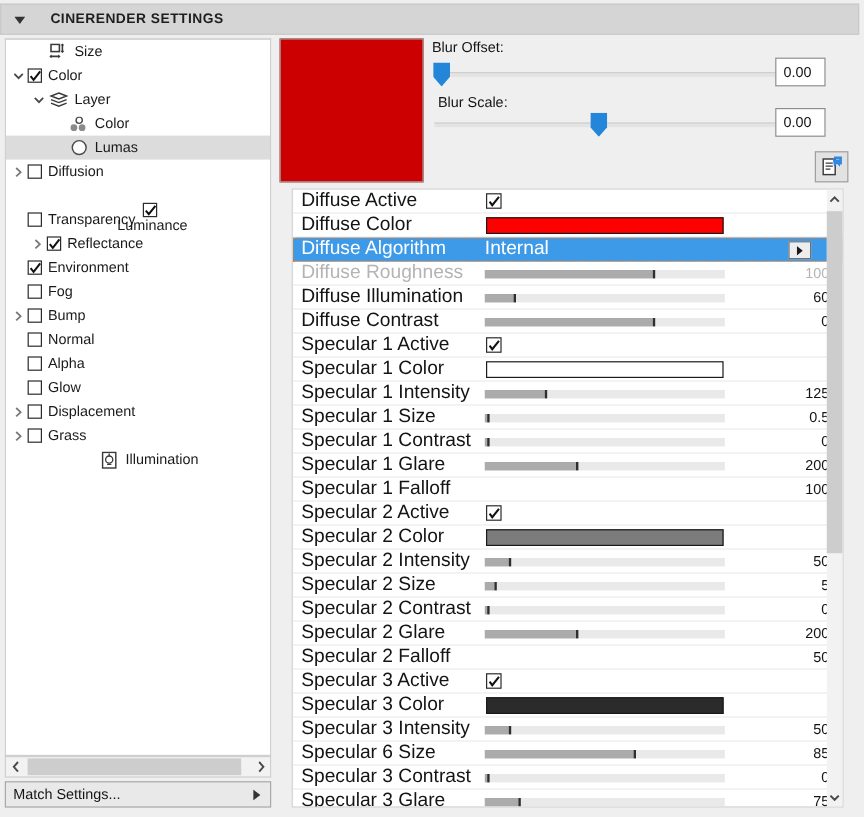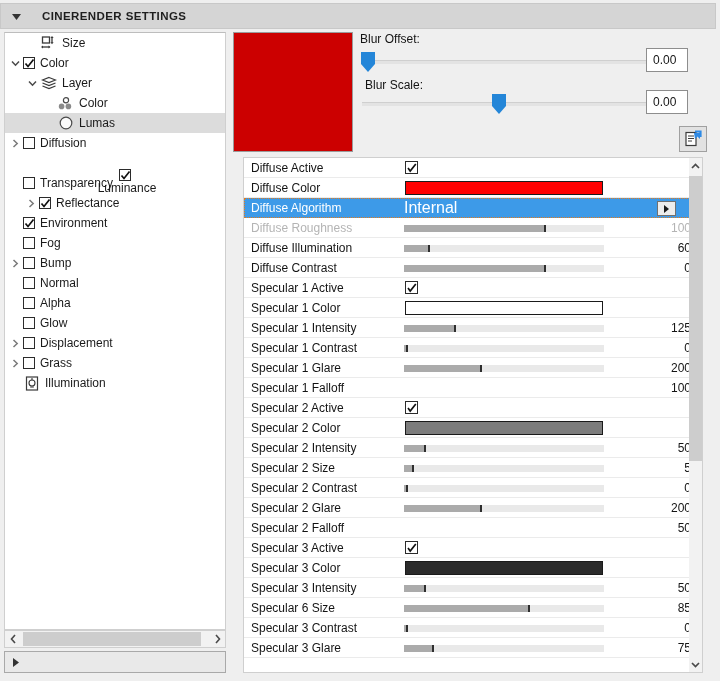--- a/index.html
+++ b/index.html
@@ -109,21 +109,21 @@
   .prow{
     position:relative;height:20px;box-sizing:border-box;
     border-bottom:1px solid #ebebeb;display:flex;align-items:center;
   }
   .prow.sel{background:#3d9ae8;border-bottom:none;outline:1px dotted #e07b20;outline-offset:-1px;}
   .prow.sel .pname{color:#ffffff;}
   .prow.dim .pname{color:#b4b4b4;}
   .prow.dim .pval{color:#b4b4b4;}
   .pname{
     position:absolute;left:7px;top:0;height:20px;line-height:20px;
-    font-size:12px;color:#141414;white-space:nowrap;
+    font-size:16px;color:#141414;white-space:nowrap;
   }
   .pcheck{
     position:absolute;left:161px;top:3px;width:13px;height:13px;
     border:1px solid #2b2b2b;background:#fff;box-sizing:border-box;
   }
   .pcheck svg{display:block;}
   .pswatch{
     position:absolute;left:161px;top:3px;width:198px;height:14px;
     border:1px solid #1a1a1a;box-sizing:border-box;
   }
@@ -321,21 +321,21 @@
       </div>
       <div class="tr" style="padding-left: 2px;">
         <span class="tw">
           <svg width="7" height="9" viewBox="0 0 7 9">
             <polyline points="1.5,1 5.2,4.5 1.5,8" fill="none" stroke="#7a7a7a" stroke-width="1.5"></polyline>
           </svg>
         </span>
         <span class="tbox"></span>
         <span class="tlabel">Grass</span>
       </div>
-      <div class="tr" style="">
+      <div class="tr" style=" justify-content: center;">
         <span class="tw"></span>
         <span class="ticon">
           <svg width="14" height="15" viewBox="0 0 14 15">
             <rect x="1.5" y="1" width="11" height="13" fill="none" stroke="#3a3a3a" stroke-width="1.2"></rect>
             <circle cx="7" cy="7" r="3" fill="none" stroke="#3a3a3a" stroke-width="1.1"></circle>
             <line x1="7" y1="2" x2="7" y2="4.2" stroke="#3a3a3a" stroke-width="1.1"></line>
             <line x1="5.2" y1="11" x2="8.8" y2="11" stroke="#3a3a3a" stroke-width="1.1"></line>
           </svg>
         </span>
         <span class="tlabel">Illumination</span>
@@ -352,20 +352,21 @@
       <span class="hsb-thumb"></span>
     </span>
     <span class="hsb-btn">
       <svg width="7" height="10" viewBox="0 0 7 10">
           <polyline points="2,1 5.5,5 2,9" fill="none" stroke="#4a4a4a" stroke-width="1.6"></polyline>
         </svg>
     </span>
   </div>
 
   <div class="match">
+    <span class="match-label">Match Settings...</span>
     <span class="match-arrow">
       <svg width="6" height="9" viewBox="0 0 6 9">
           <polygon points="0,0 6,4.5 0,9" fill="#333"></polygon>
         </svg>
     </span>
   </div>
 
   <div class="preview" id="preview" style="background: rgb(204, 0, 0);"></div>
 
   <div class="blur">
@@ -459,20 +460,28 @@
       </div>
       <div class="prow">
         <span class="pname">Specular 1 Intensity</span>
         <span class="ptrack">
           <span class="pfill" style="width: 50px;"></span>
           <span class="pmark" style="left: 50px;"></span>
         </span>
         <span class="pval">125</span>
       </div>
       <div class="prow">
+        <span class="pname">Specular 1 Size</span>
+        <span class="ptrack">
+          <span class="pfill" style="width: 2px;"></span>
+          <span class="pmark" style="left: 2px;"></span>
+        </span>
+        <span class="pval">0.5</span>
+      </div>
+      <div class="prow">
         <span class="pname">Specular 1 Contrast</span>
         <span class="ptrack">
           <span class="pfill" style="width: 2px;"></span>
           <span class="pmark" style="left: 2px;"></span>
         </span>
         <span class="pval">0</span>
       </div>
       <div class="prow">
         <span class="pname">Specular 1 Glare</span>
         <span class="ptrack">

